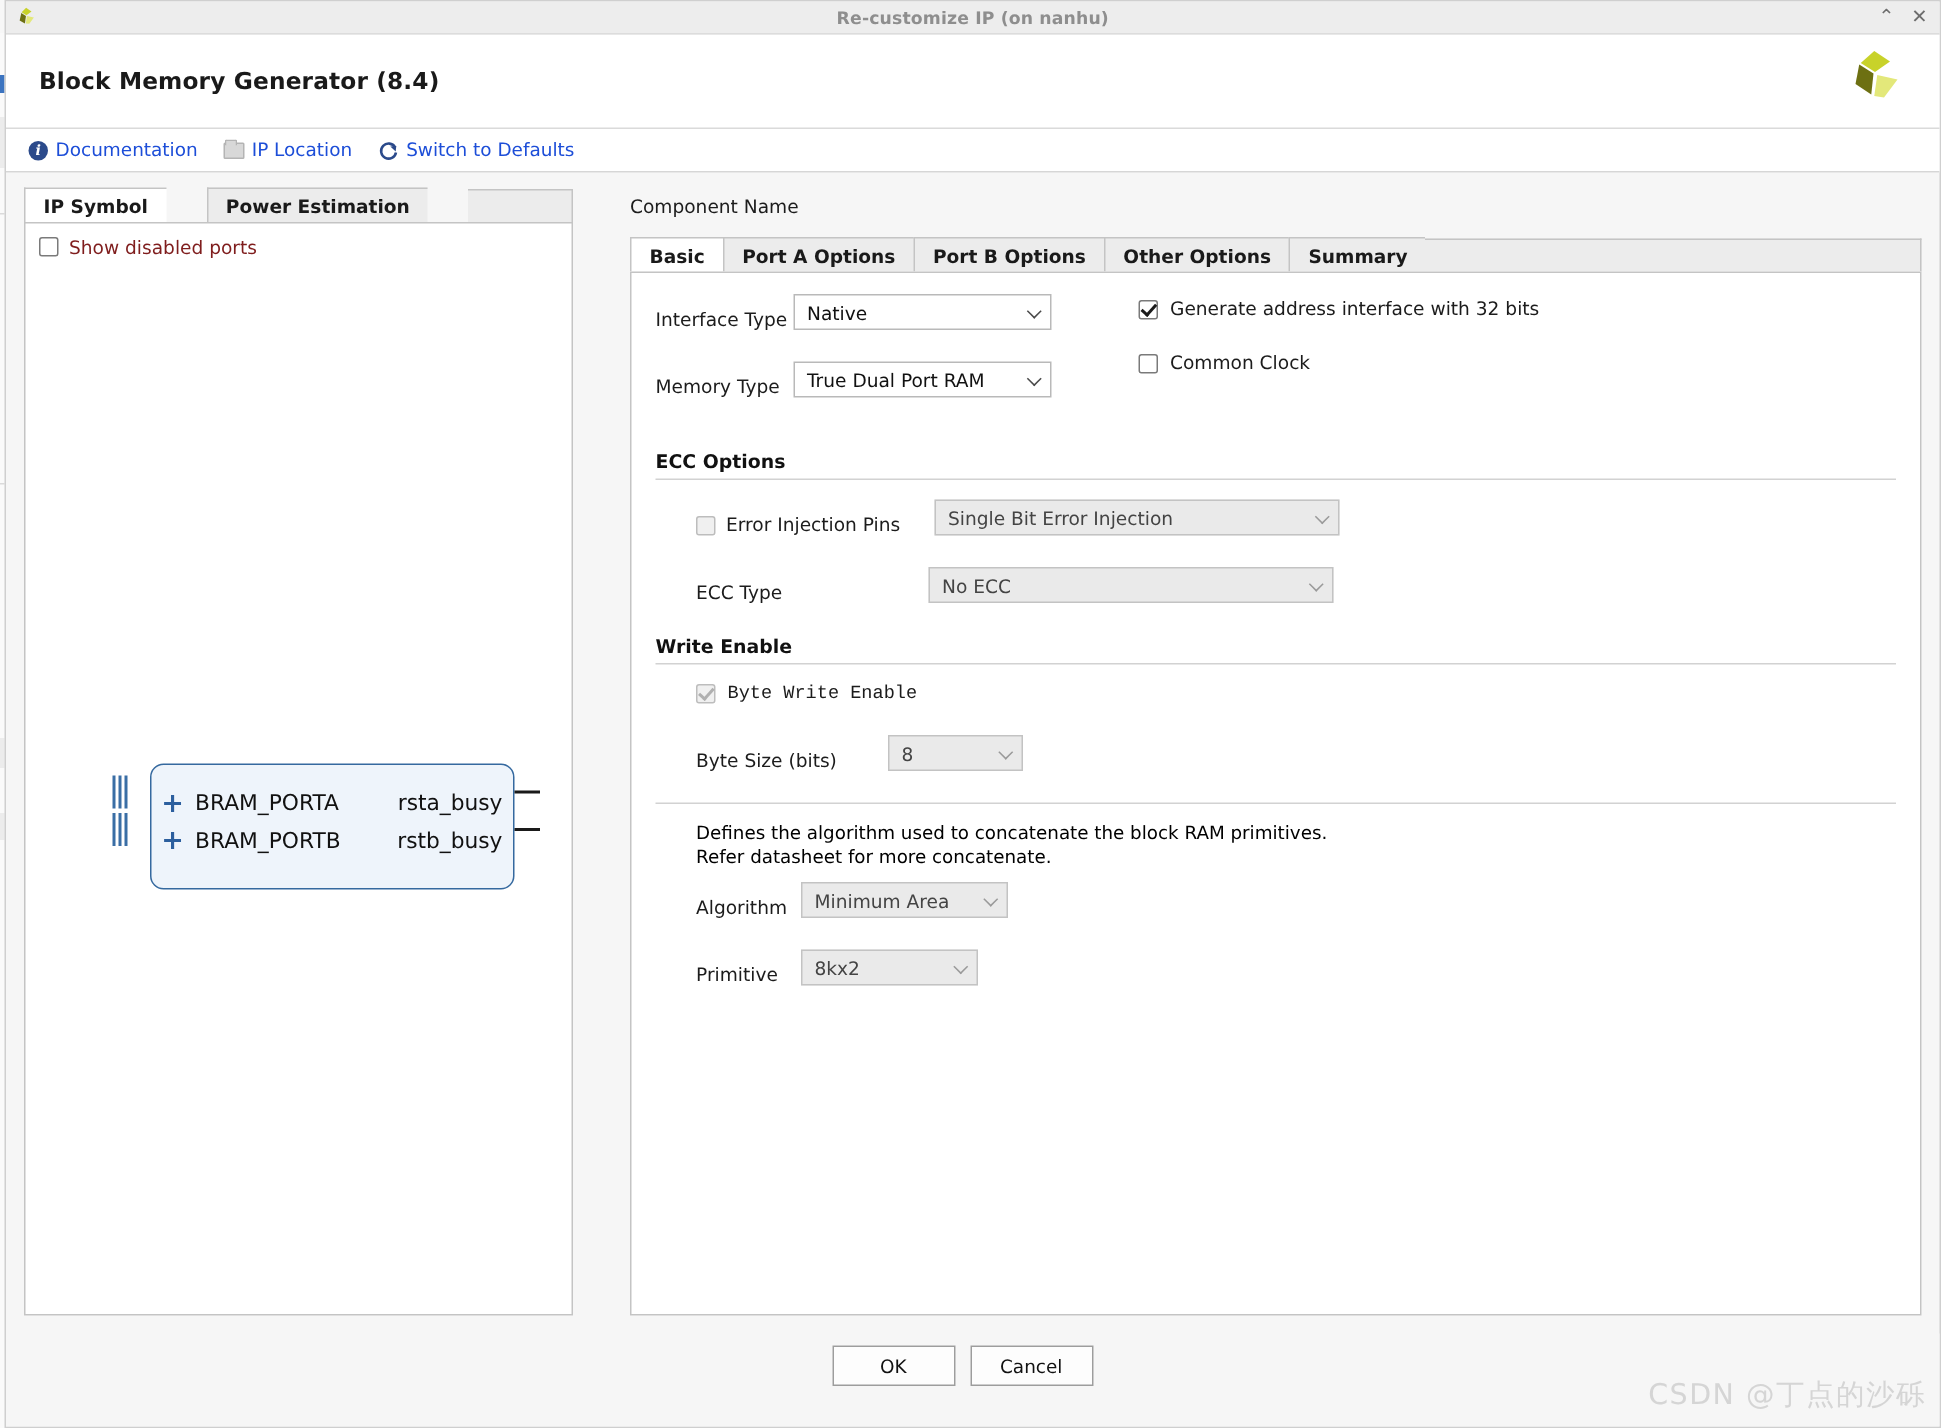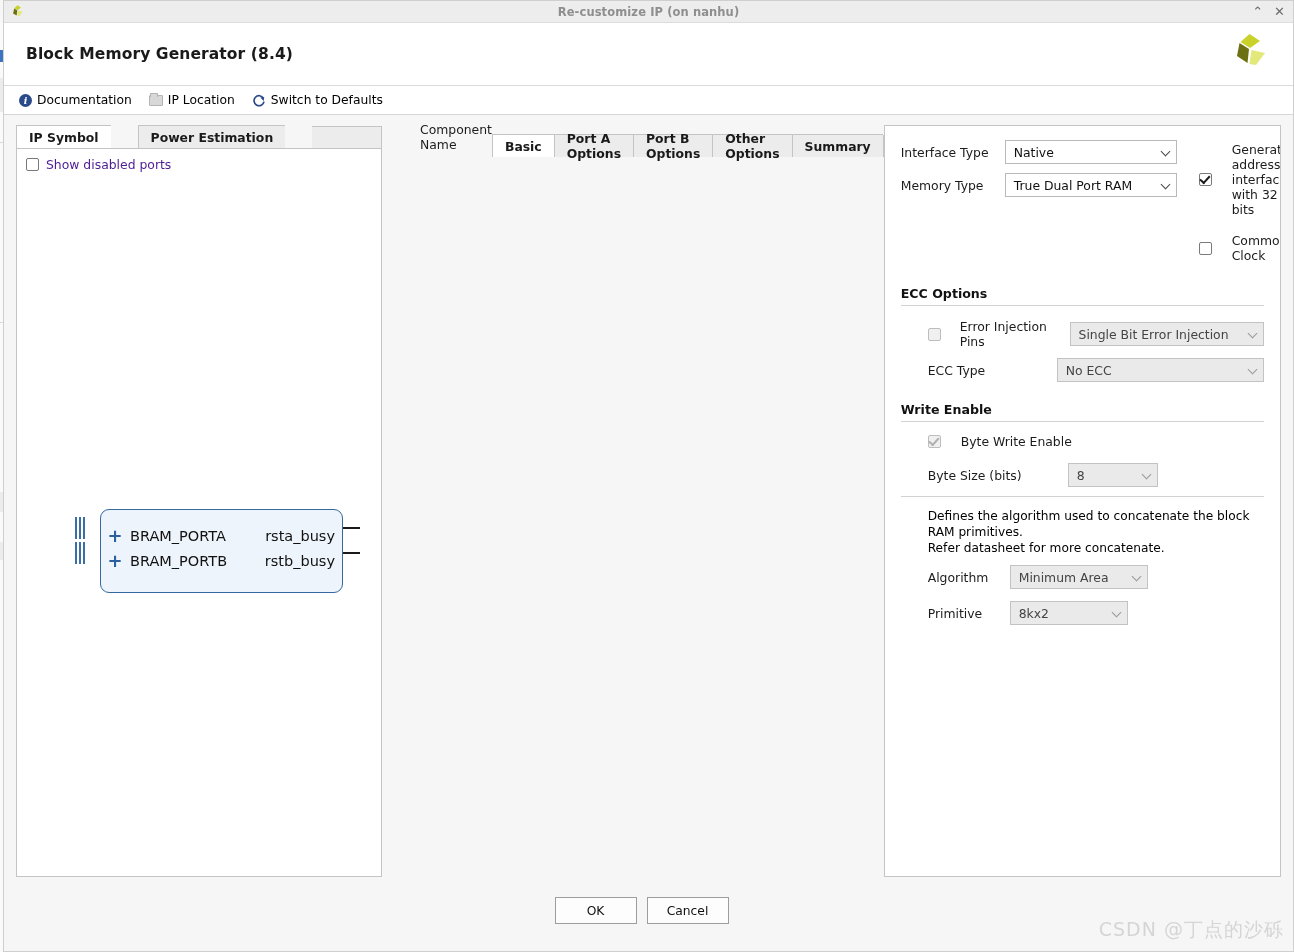--- a/index.html
+++ b/index.html
@@ -57,21 +57,21 @@
 
   
   .toolbar {
     height: 29px; flex: 0 0 29px;
     background: #ffffff;
     border-bottom: 1px solid #d6d6d6;
     display: flex; align-items: center;
     padding-left: 15px; gap: 17px;
   }
   .tool-item { display: flex; align-items: center; gap: 5px; cursor: default; }
-  .tool-item .lbl { font-size: 12.3px; color: #000000; }
+  .tool-item .lbl { font-size: 12.3px; color: #1d4ed8; }
 
   .icon-info {
     width: 13px; height: 13px; border-radius: 50%;
     background: #2b4a8b; color: #fff; font-size: 9.5px; font-weight: bold;
     font-style: italic; display: flex; align-items: center; justify-content: center;
     font-family: "DejaVu Serif", serif;
   }
   .icon-folder {
     width: 14px; height: 11px; position: relative;
     background: #d8d8d8; border: 1px solid #b4b4b4; border-radius: 1px;
@@ -102,21 +102,21 @@
   }
   .tab.active { background: #ffffff; }
   .tab:first-child { }
   .left-content {
     flex: 1 1 auto; background: #ffffff;
     border: 1px solid #c4c4c4; border-top: 1px solid #c4c4c4;
     position: relative; min-height: 0;
     margin-bottom: 12px;
   }
   .show-ports { display: flex; align-items: center; gap: 7px; padding: 8px 0 0 9px; }
-  .show-ports .lbl { font-size: 12.4px; color: #4c1d95; }
+  .show-ports .lbl { font-size: 12.4px; color: #7f1d1d; }
 
   
   .cb {
     width: 13px; height: 13px; border: 1px solid #7a7a7a; border-radius: 2px;
     background: #fff; display: inline-flex; align-items: center; justify-content: center;
     flex: 0 0 13px;
   }
   .cb.checked:after {
     content: ''; width: 4px; height: 8px; border: solid #1b1b1b;
     border-width: 0 2px 2px 0; transform: rotate(42deg) translate(-1px,-1px);
@@ -143,38 +143,38 @@
   .sym-name { font-size: 14.5px; color: #111; font-family: "DejaVu Sans", sans-serif; margin-left: 5px; }
   .sym-out { font-size: 14.5px; color: #111; position: absolute; right: 9px; }
   .bus-pin { position: absolute; width: 11px; height: 22px; }
   .bus-pin i { position: absolute; top: 0; width: 2px; height: 22px; background: #3a6ea5; display:block; }
   .bus-pin i:nth-child(1){ left: 0; }
   .bus-pin i:nth-child(2){ left: 4px; }
   .bus-pin i:nth-child(3){ left: 8px; }
   .out-pin { position: absolute; width: 17px; height: 2px; background: #1a1a1a; }
 
   
-  .right-panel { flex: 1 1 auto; display: flex; flex-direction: row; min-width: 0; padding-left: 28px; }
+  .right-panel { flex: 1 1 auto; display: flex; flex-direction: column; min-width: 0; padding-left: 28px; }
   .comp-row { display: flex; align-items: center; gap: 8px; height: 24px; }
   .comp-row .lbl { font-size: 12.4px; color: #1c1c1c; }
   .comp-input {
     flex: 1 1 auto; height: 22px; background: #fff;
     border: 1px solid #b9b9b9;
     font-size: 12.4px; color: #111; padding: 0 5px;
     display: flex; align-items: center;
   }
   .right-tabstrip { display: flex; align-items: flex-end; height: 23px; margin-top: 9px; }
   .right-tabstrip .tabfill { flex: 1 1 auto; height: 22px; background: #ececec; border: 1px solid #c4c4c4; border-left: none; border-bottom: none; }
   .panel-box {
     flex: 1 1 auto; background: #fff; border: 1px solid #c4c4c4;
     padding: 14px 16px 0 16px; min-height: 0; overflow: hidden;
     margin-bottom: 12px;
   }
 
-  .row { display: flex; align-items: center; margin-bottom: 9px; gap: 12px; }
+  .row { display: flex; align-items: flex-end; margin-bottom: 21px; }
   .row .flabel { font-size: 12.4px; color: #1c1c1c; }
 
   .sel {
     height: 24px; border: 1px solid #b9b9b9; background: #fff;
     display: inline-flex; align-items: center; justify-content: space-between;
     padding: 0 5px 0 8px; font-size: 12.4px; color: #111; cursor: default;
     position: relative;
   }
   .sel.disabled { background: #eaeaea; border-color: #c3c3c3; color: #444; }
   .sel .chev {
@@ -398,21 +398,21 @@
             <span>No ECC</span>
             <span class="chev"></span>
           </div>
         </div>
 
         <div class="section-title" style="margin-top:20px;">Write Enable</div>
         <div class="section-rule"></div>
 
         <div class="row indent" style="margin-top:12px;">
           <span class="cb disabled checked"></span>
-          <span class="flabel disabled" style="margin-left:8px;">Byte Write Enable</span>
+          <span class="flabel disabled" style="margin-left:8px;font-family:Liberation Mono, monospace;">Byte Write Enable</span>
         </div>
 
         <div class="row indent" style="margin-top:14px;">
           <span class="flabel" style="width:128px;">Byte Size (bits)</span>
           <div class="sel disabled" style="width:90px;">
             <span>8</span>
             <span class="chev"></span>
           </div>
         </div>
 

